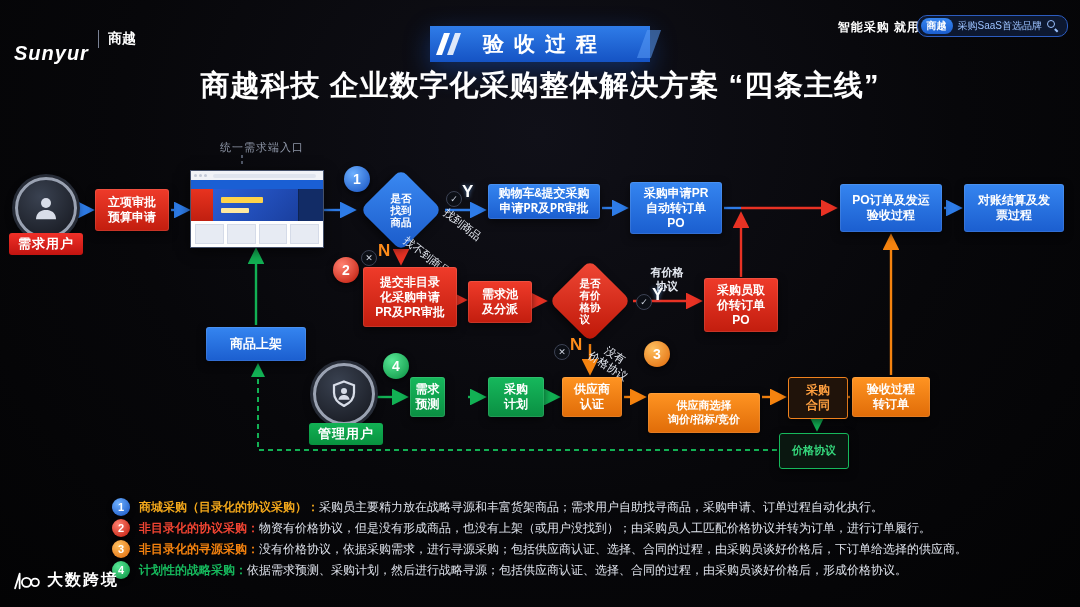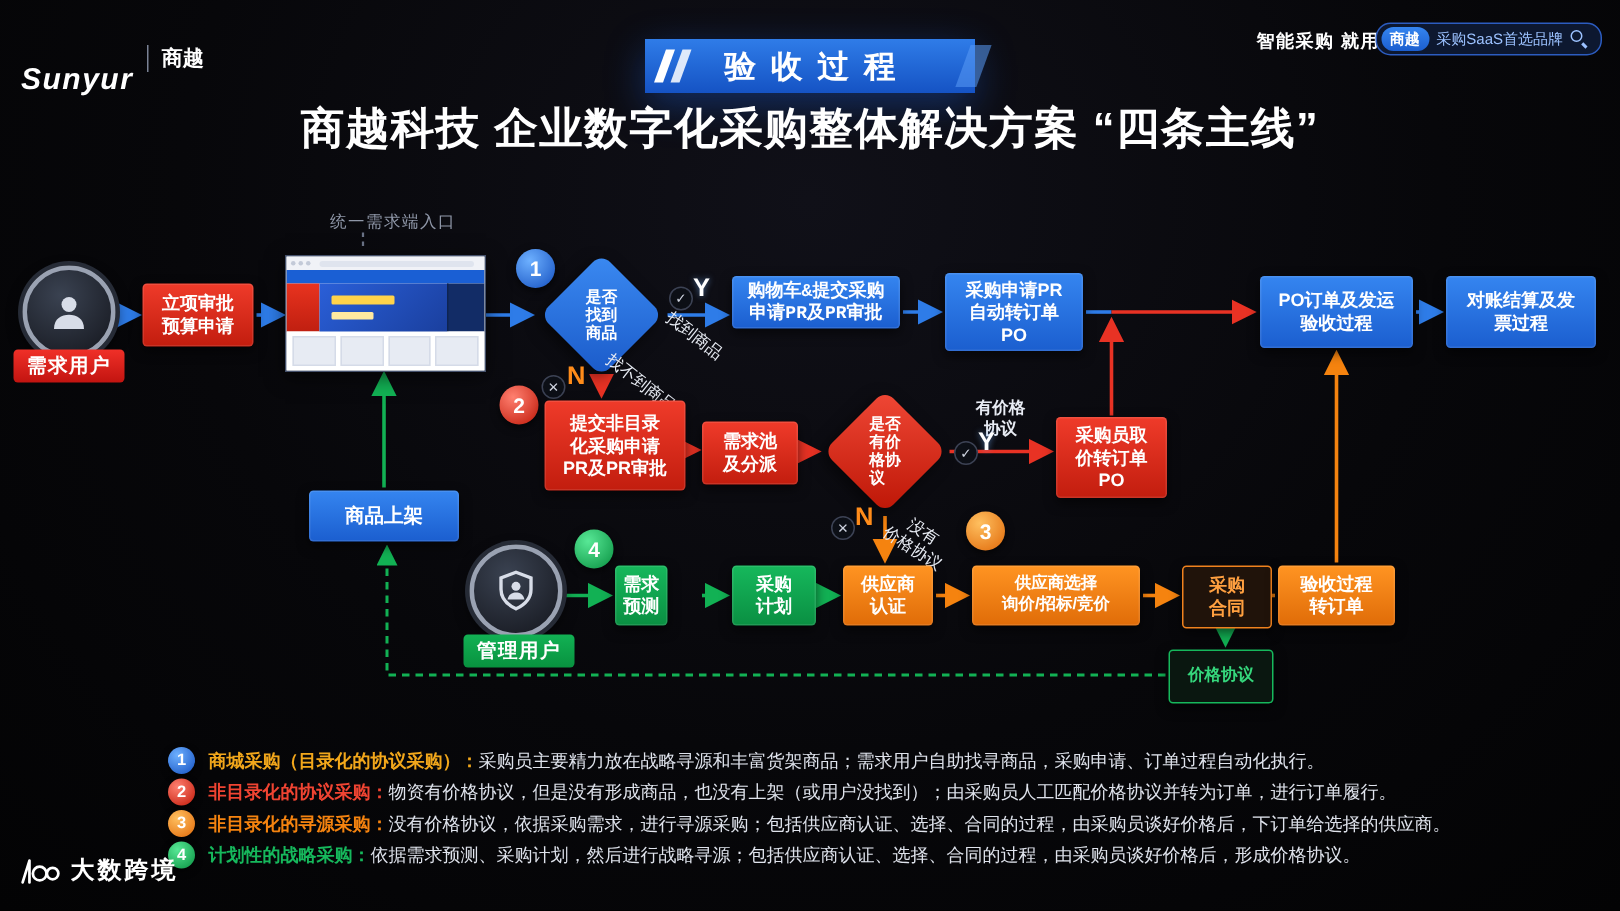--- a/index.html
+++ b/index.html
@@ -267,21 +267,21 @@
   </div>
   <div class="utag utag-green" style="left:309px;top:423px;">管理用户</div>
   <div class="ncircle nc-green" style="left:383px;top:353px;">4</div>
 
   <div class="box green pre" style="left:410px;top:377px;width:35px;height:40px;font-size:12px;">需求
 预测</div>
   <div class="box green pre" style="left:488px;top:377px;width:56px;height:40px;font-size:12px;">采购
 计划</div>
   <div class="box orange pre" style="left:562px;top:377px;width:60px;height:40px;font-size:12px;">供应商
 认证</div>
-  <div class="box orange pre" style="left:648px;top:377px;width:112px;height:40px;font-size:11px;">供应商选择
+  <div class="box orange pre" style="left:648px;top:393px;width:112px;height:40px;font-size:11px;">供应商选择
 询价/招标/竞价</div>
   <div class="box dark-orange pre" style="left:788px;top:377px;width:58px;height:40px;font-size:12px;">采购
 合同</div>
   <div class="box orange pre" style="left:852px;top:377px;width:78px;height:40px;font-size:12px;">验收过程
 转订单</div>
   <div class="box dark-green" style="left:779px;top:433px;width:68px;height:34px;font-size:11px;">价格协议</div>
 
   <div class="lrow" style="top:498px;">
     <span class="lnum nc-blue">1</span>
     <span class="ltext"><b class="lc1">商城采购（目录化的协议采购）：</b><span>采购员主要精力放在战略寻源和丰富货架商品；需求用户自助找寻商品，采购申请、订单过程自动化执行。</span></span>

